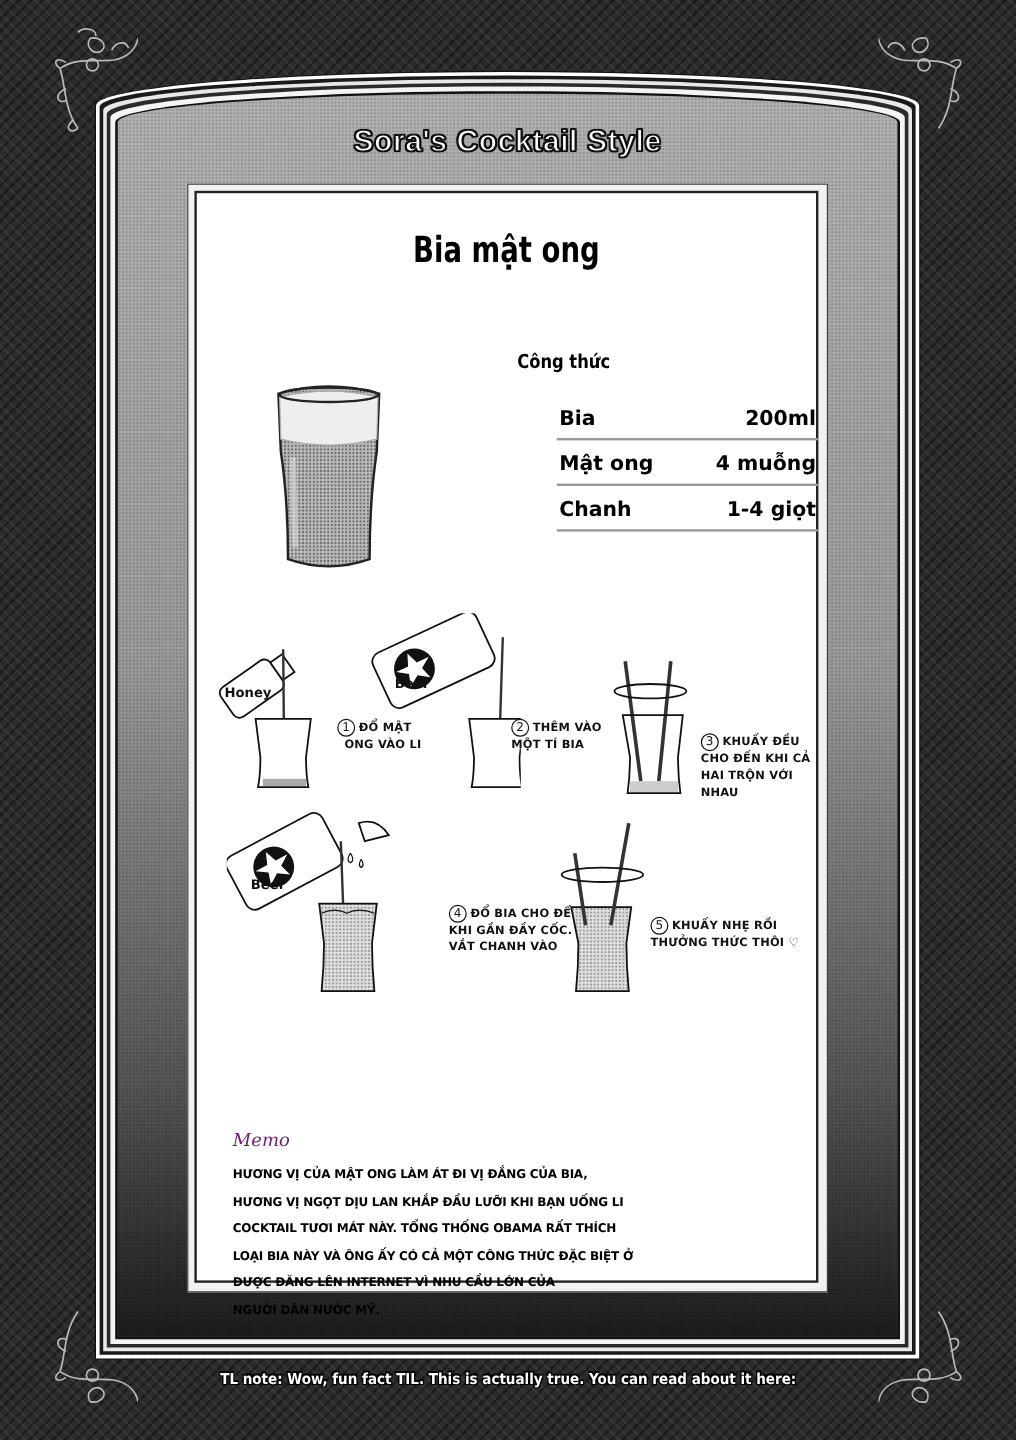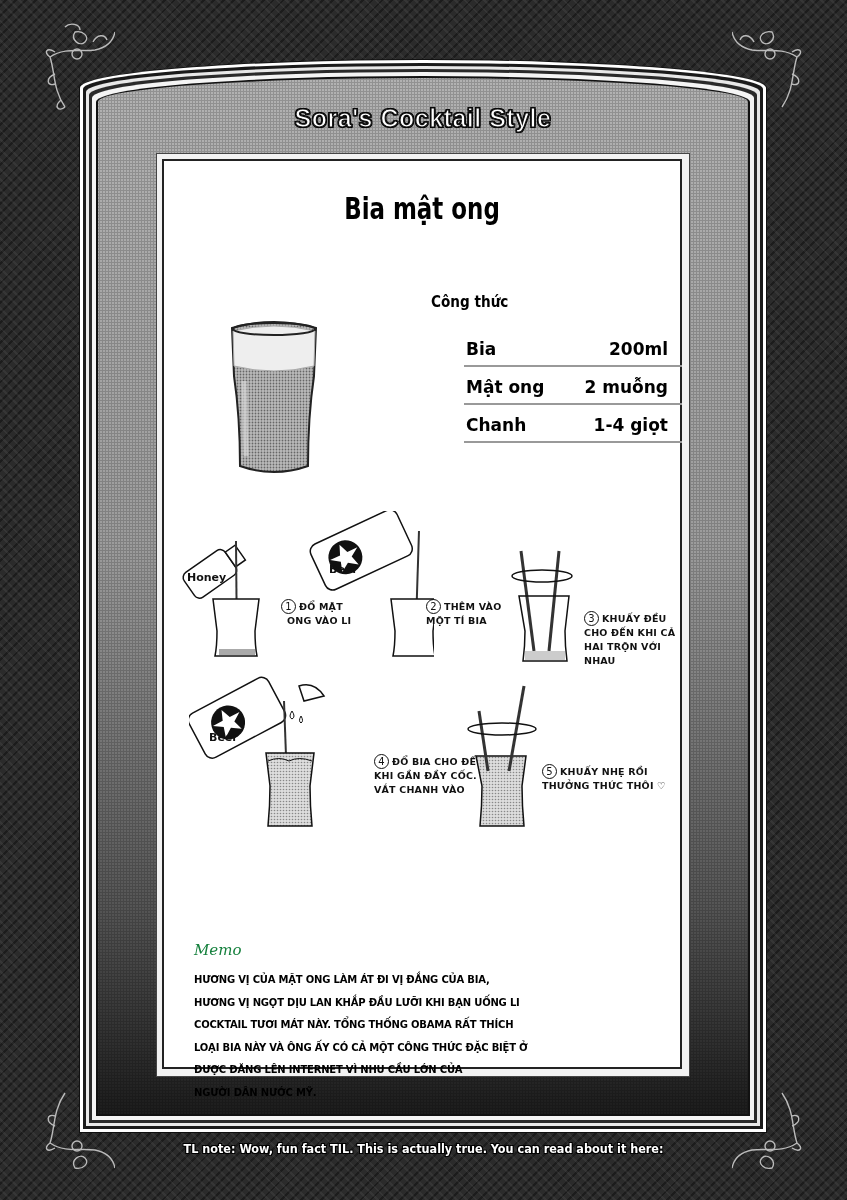--- a/index.html
+++ b/index.html
@@ -59,39 +59,39 @@
     font-weight:bold; font-size:30px; color:#000; transform:scaleX(0.85);
   }
   .recipe-heading {
     position:absolute; left:267px; top:131px;
     font-weight:bold; font-size:16px; color:#000; transform:scaleX(0.85); transform-origin:left;
   }
   .ingredients { position:absolute; left:300px; top:168px; width:218px; }
   .ing-row {
     display:flex; justify-content:space-between; align-items:flex-end;
     height:38px; border-bottom:2px solid #999; box-sizing:border-box;
-    padding:0 14px 6px 2px;
+    padding:0 2px 6px 2px;
     font-weight:bold; font-size:17px; color:#000;
   }
   .ing-row span { display:inline-block; }
 
   .hero-glass { position:absolute; left:60px; top:155px; width:100px; height:170px; }
   .step-illus { position:absolute; }
   .step-label {
     position:absolute; font-size:9.5px; font-weight:bold; color:#111;
     line-height:14px; text-transform:uppercase; letter-spacing:0.2px;
   }
   .step-num {
     display:inline-block; width:13px; height:13px; border:1.3px solid #111; border-radius:50%;
     font-size:10px; line-height:13px; text-align:center; margin-right:3px; font-weight:normal;
   }
 
   .memo-title {
     position:absolute; left:30px; top:780px;
-    font-family:"DejaVu Serif", serif; font-style:italic; font-size:15px; color:#15803d;
+    font-family:"DejaVu Serif", serif; font-style:italic; font-size:15px; color:#701a75;
   }
   .memo-body {
     position:absolute; left:30px; top:808px; width:470px;
     font-family:"DejaVu Sans", sans-serif; font-weight:bold; font-size:10px;
     line-height:22.5px; color:#000; text-transform:uppercase; letter-spacing:-0.2px;
   }
   .memo-line { display:block; white-space:nowrap; }
 
   .tl-note {
     position:absolute; left:0; right:0; top:1140px; text-align:center;
@@ -189,21 +189,21 @@
 
       <div class="recipe-heading">Công thức</div>
 
       <div class="ingredients">
         <div class="ing-row">
           <span>Bia</span>
           <span>200ml</span>
         </div>
         <div class="ing-row">
           <span>Mật ong</span>
-          <span>2 muỗng</span>
+          <span>4 muỗng</span>
         </div>
         <div class="ing-row">
           <span>Chanh</span>
           <span>1-4 giọt</span>
         </div>
       </div>
 
       <div class="step-illus" style="left:15px;top:370px;width:100px;height:130px;">
         <svg viewBox="0 0 100 130" width="100" height="130">
           <g transform="rotate(-35 35 40)">

